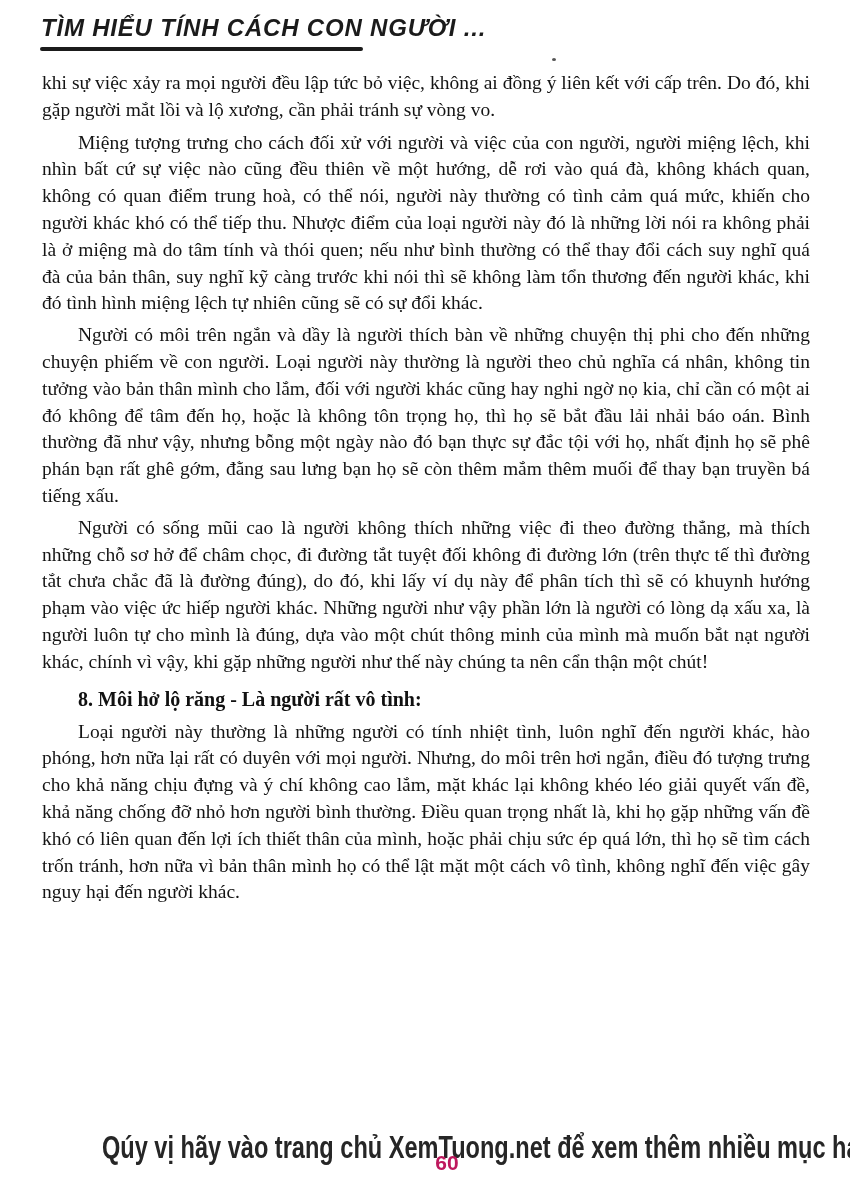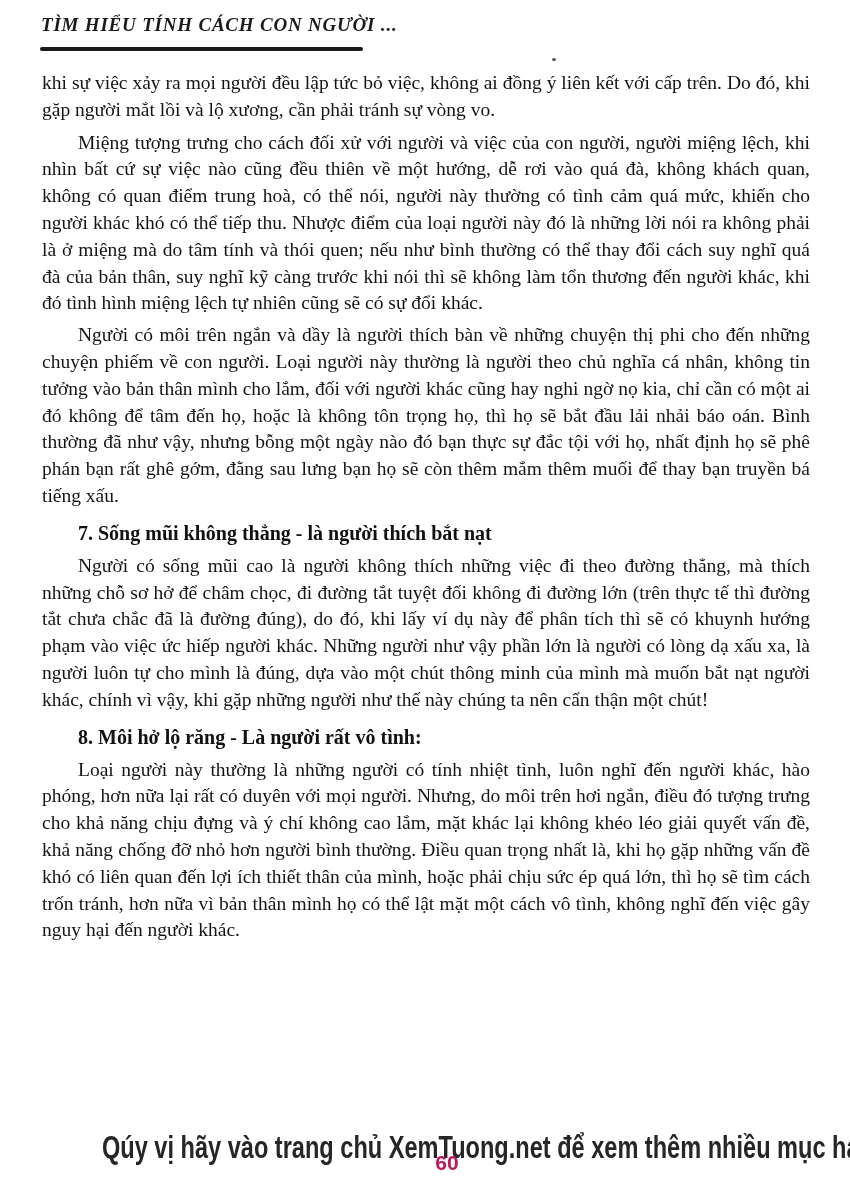--- a/index.html
+++ b/index.html
@@ -19,24 +19,24 @@
     position: absolute;
     inset: 0;
     background: #ffffff;
   }
 
   
   .header-title {
     position: absolute;
     top: 14px;
     left: 41px;
-    font-family: Liberation Serif, serif;
+    font-family: Liberation Sans, sans-serif;
     font-style: italic;
     font-weight: bold;
-    font-size: 19px;
+    font-size: 24px;
     letter-spacing: 0.8px;
     color: #1b1b1b;
     white-space: nowrap;
   }
   .header-underline {
     position: absolute;
     top: 47px;
     left: 40px;
     width: 323px;
     height: 4px;
@@ -139,21 +139,20 @@
 
   <div class="dot-artifact"></div>
 
   <div class="content">
     <p class="intro">khi sự việc xảy ra mọi người đều lập tức bỏ việc, không ai đồng ý liên kết với cấp trên. Do đó, khi gặp người mắt lồi và lộ xương, cần phải tránh sự vòng vo.</p>
 
     <p>Miệng tượng trưng cho cách đối xử với người và việc của con người, người miệng lệch, khi nhìn bất cứ sự việc nào cũng đều thiên về một hướng, dễ rơi vào quá đà, không khách quan, không có quan điểm trung hoà, có thể nói, người này thường có tình cảm quá mức, khiến cho người khác khó có thể tiếp thu. Nhược điểm của loại người này đó là những lời nói ra không phải là ở miệng mà do tâm tính và thói quen; nếu như bình thường có thể thay đổi cách suy nghĩ quá đà của bản thân, suy nghĩ kỹ càng trước khi nói thì sẽ không làm tổn thương đến người khác, khi đó tình hình miệng lệch tự nhiên cũng sẽ có sự đổi khác.</p>
 
     <p>Người có môi trên ngắn và dầy là người thích bàn về những chuyện thị phi cho đến những chuyện phiếm về con người. Loại người này thường là người theo chủ nghĩa cá nhân, không tin tưởng vào bản thân mình cho lắm, đối với người khác cũng hay nghi ngờ nọ kia, chỉ cần có một ai đó không để tâm đến họ, hoặc là không tôn trọng họ, thì họ sẽ bắt đầu lải nhải báo oán. Bình thường đã như vậy, nhưng bỗng một ngày nào đó bạn thực sự đắc tội với họ, nhất định họ sẽ phê phán bạn rất ghê gớm, đằng sau lưng bạn họ sẽ còn thêm mắm thêm muối để thay bạn truyền bá tiếng xấu.</p>
 
-    <h2>7. Sống mũi không thẳng - là người thích bắt nạt</h2>
     <p>Người có sống mũi cao là người không thích những việc đi theo đường thẳng, mà thích những chỗ sơ hở để châm chọc, đi đường tắt tuyệt đối không đi đường lớn (trên thực tế thì đường tắt chưa chắc đã là đường đúng), do đó, khi lấy ví dụ này để phân tích thì sẽ có khuynh hướng phạm vào việc ức hiếp người khác. Những người như vậy phần lớn là người có lòng dạ xấu xa, là người luôn tự cho mình là đúng, dựa vào một chút thông minh của mình mà muốn bắt nạt người khác, chính vì vậy, khi gặp những người như thế này chúng ta nên cẩn thận một chút!</p>
 
     <h2>8. Môi hở lộ răng - Là người rất vô tình:</h2>
     <p>Loại người này thường là những người có tính nhiệt tình, luôn nghĩ đến người khác, hào phóng, hơn nữa lại rất có duyên với mọi người. Nhưng, do môi trên hơi ngắn, điều đó tượng trưng cho khả năng chịu đựng và ý chí không cao lắm, mặt khác lại không khéo léo giải quyết vấn đề, khả năng chống đỡ nhỏ hơn người bình thường. Điều quan trọng nhất là, khi họ gặp những vấn đề khó có liên quan đến lợi ích thiết thân của mình, hoặc phải chịu sức ép quá lớn, thì họ sẽ tìm cách trốn tránh, hơn nữa vì bản thân mình họ có thể lật mặt một cách vô tình, không nghĩ đến việc gây nguy hại đến người khác.</p>
   </div>
 
 
   <div class="footer-banner">Qúy vị hãy vào trang chủ XemTuong.net để xem thêm nhiều mục hay khác</div>
 
   <div class="page-number">60</div>

